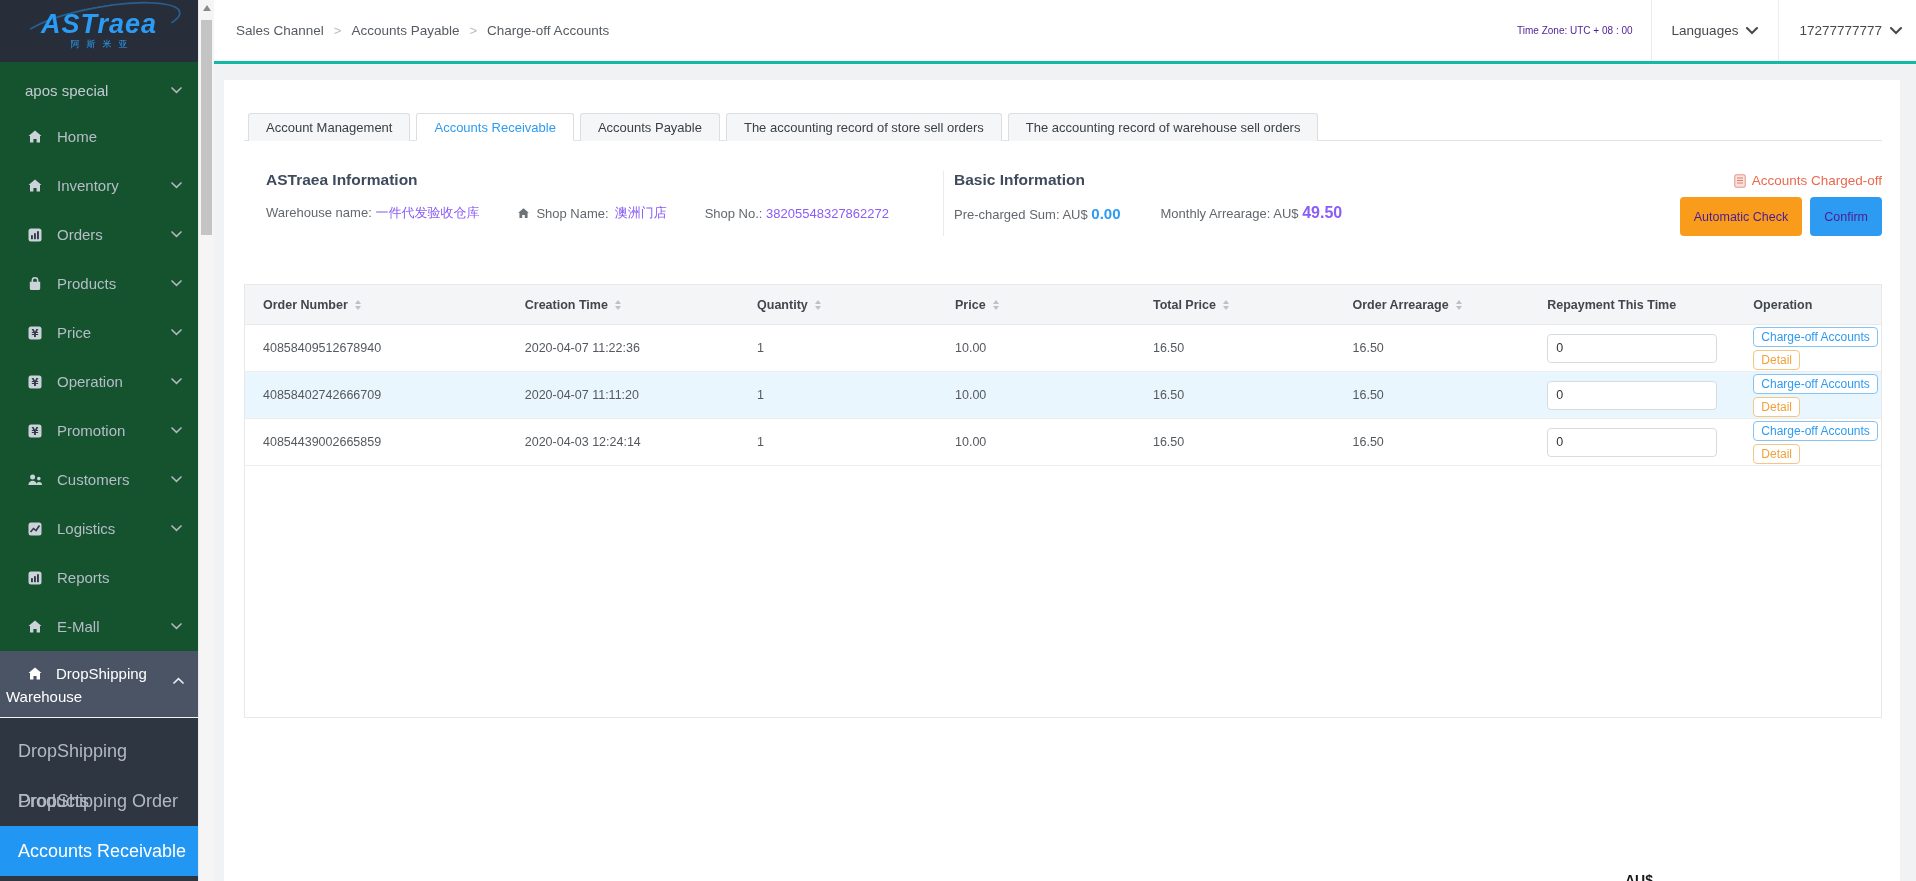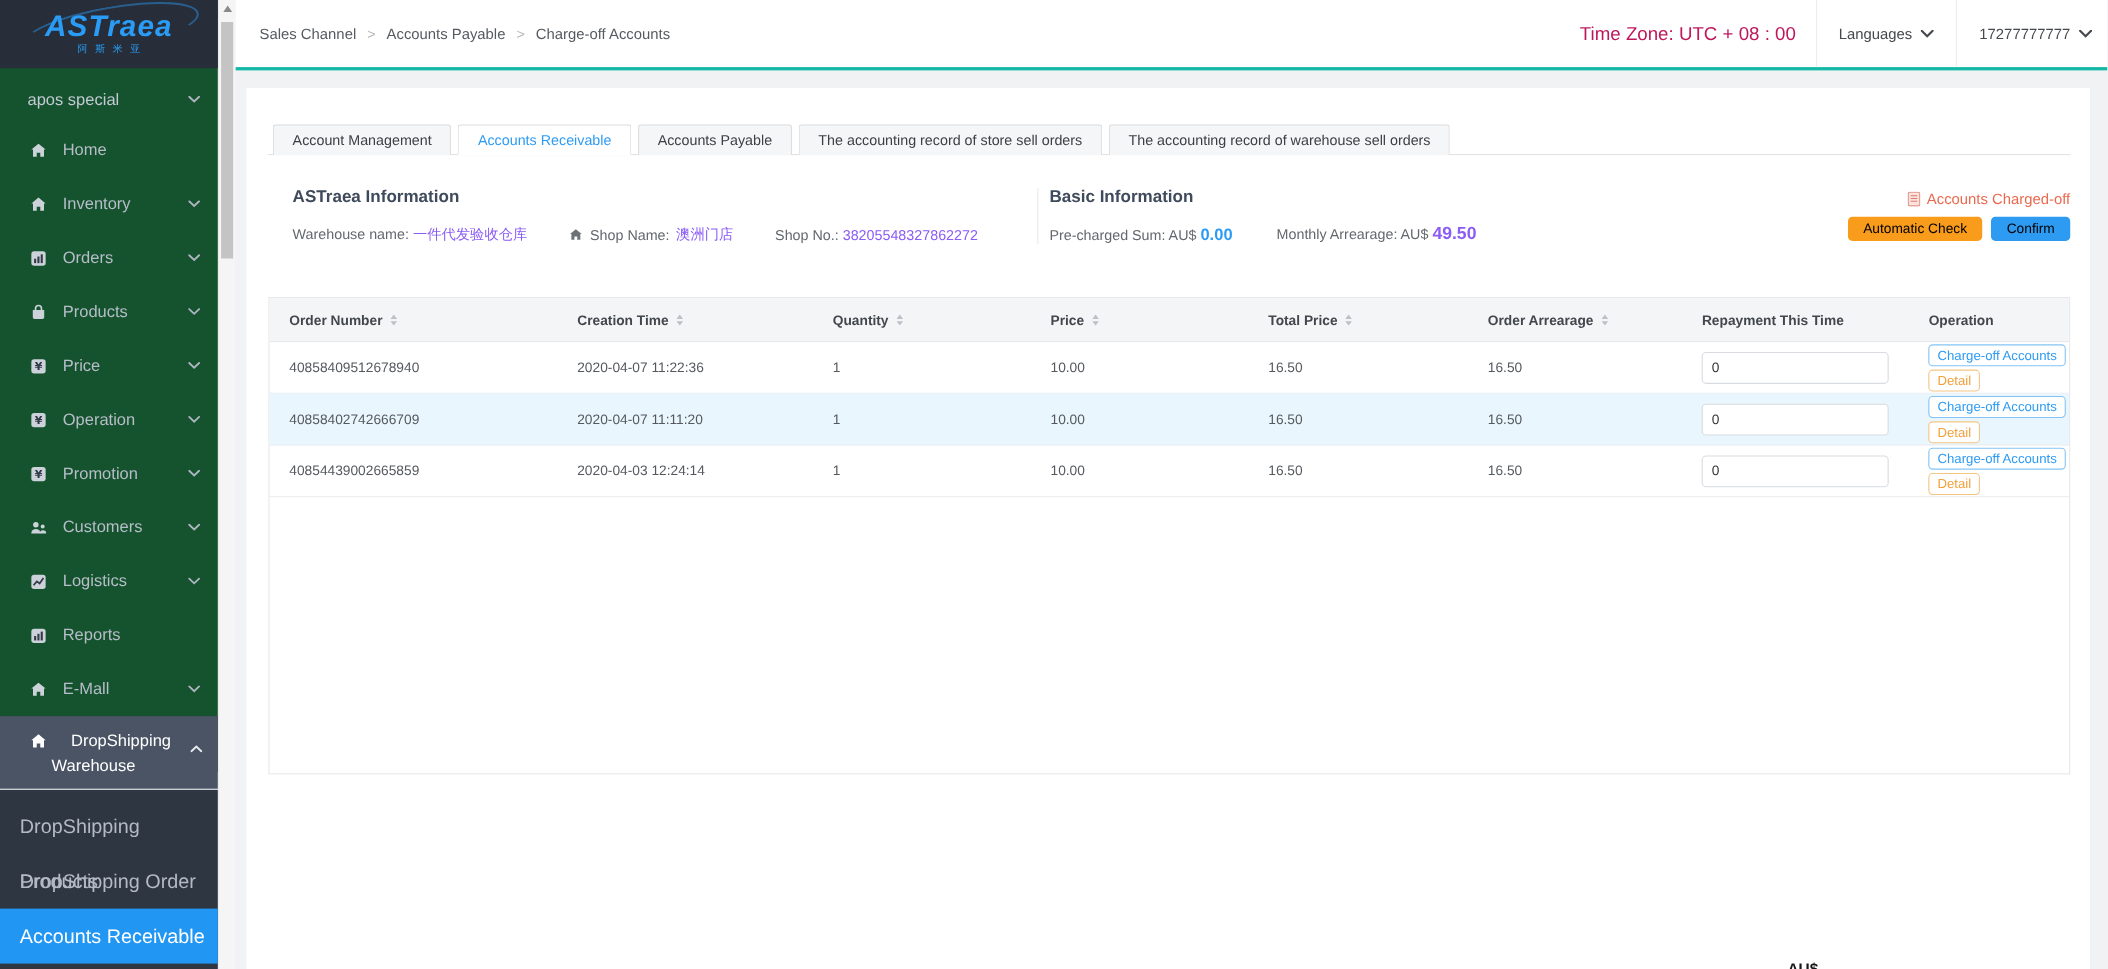--- a/index.html
+++ b/index.html
@@ -9,21 +9,21 @@
 
   
   .sidebar { position:absolute; left:0; top:0; width:198px; height:702px; background:#14532d; z-index:3; }
   .logo-block { position:relative; width:198px; height:62px; background:#272e3a; display:flex; flex-direction:column; align-items:center; justify-content:center; overflow:hidden; }
   .brand { font-style:italic; font-weight:bold; font-size:27px; color:#2b9cf5; letter-spacing:1px; line-height:26px; }
   .brand-sub { font-size:9px; color:#2b9cf5; letter-spacing:7px; margin-top:1px; padding-left:7px; }
   .logo-block::after { content:''; position:absolute; left:20px; top:6px; width:158px; height:36px; border:2px solid rgba(43,156,245,.45); border-radius:50%; border-left-color:transparent; border-bottom-color:transparent; transform:rotate(-10deg); pointer-events:none; }
   .account-row { position:absolute; top:70px; left:0; width:198px; height:40px; display:flex; align-items:center; padding:0 16px 0 25px; color:#c3cad4; font-size:15px; }
   .account-row .chev { margin-left:auto; }
   .menu { position:absolute; top:112px; left:0; width:198px; }
-  .mi { position:relative; height:49px; display:flex; align-items:center; padding:0 16px 0 27px; color:#b6bdc9; font-size:15px; cursor:pointer;text-align:center; }
+  .mi { position:relative; height:49px; display:flex; align-items:center; padding:0 16px 0 27px; color:#b6bdc9; font-size:15px; cursor:pointer; }
   .mi-icon { width:16px; height:16px; display:inline-flex; margin-right:14px; flex:none; }
   .mi .chev { margin-left:auto; }
   .mi.dsw { height:66px; background:#4b5464; color:#fff; display:block; padding:11px 30px 0 6px; }
   .dsw-label { display:block; width:158px; text-indent:50px; line-height:23px; font-size:15px; }
   .dsw-icon { position:absolute; left:27px; top:15px; width:16px; height:16px; }
   .dsw-chev { position:absolute; right:14px; top:26px; }
   .submenu { position:absolute; top:718px; left:0; width:198px; height:163px; background:#2e3642; padding-top:8px; }
   .smi { height:50px; line-height:50px; padding-left:18px; color:#b3bac4; font-size:18px; cursor:pointer; }
   .smi.active { background:#2196f3; color:#fff; }
   .chev { display:inline-flex; color:#aeb5c0; }
@@ -32,21 +32,21 @@
   
   .vscroll { position:absolute; left:198px; top:0; width:16px; height:881px; background:#f5f5f5; border-left:1px solid #e9e9e9; z-index:2; }
   .vscroll-arrow { position:absolute; left:4px; top:5px; width:0; height:0; border-left:4px solid transparent; border-right:4px solid transparent; border-bottom:6px solid #8a8a8a; cursor:pointer; }
   .vscroll-thumb { position:absolute; left:2px; top:20px; width:11px; height:215px; background:#c4c4c4; cursor:pointer; }
 
   
   .topbar { position:absolute; left:214px; top:0; width:1702px; height:64px; background:#fff; border-bottom:3px solid #14b8a6; display:flex; align-items:stretch; z-index:1; }
   .breadcrumb { display:flex; align-items:center; gap:10px; padding-left:22px; font-size:13.5px; color:#565b61; }
   .crumb-sep { color:#b6babf; font-size:13px; }
   .topbar-right { margin-left:auto; display:flex; align-items:stretch; }
-  .tz { display:flex; align-items:center; color:#be185d; font-size:17px; padding-right:18px; }
+  .tz { display:flex; align-items:center; color:#4c1d95; font-size:10px; padding-right:18px; }
   .tb-block { display:flex; align-items:center; gap:8px; border-left:1px solid #ececec; padding:0 20px; font-size:13.5px; color:#45484d; cursor:pointer; }
   .tb-block .chev { color:#45484d; }
   .tb-block:last-child { padding-right:14px; }
 
   
   .main { position:absolute; left:214px; top:64px; width:1702px; height:817px; background:#f1f2f4; }
   .panel { position:absolute; left:10px; top:16px; width:1676px; height:801px; background:#fff; padding:0 18px 0 20px; }
 
   
   .tabs { display:flex; gap:6px; margin-top:33px; border-bottom:1px solid #e2e3e5; padding-left:4px; }
@@ -60,21 +60,21 @@
   .gi-vals { display:flex; align-items:center; gap:38px; font-size:13px; color:#63686e; white-space:nowrap; }
   .pair .val { color:#8b5cf6; }
   .shop-pair { display:inline-flex; align-items:center; gap:6px; }
   .bi { flex:1; border-left:1px solid #e9eaec; padding-left:10px; display:flex; justify-content:space-between; }
   .bi-vals { display:flex; align-items:center; gap:40px; font-size:13px; color:#63686e; white-space:nowrap; }
   .v-blue { color:#2e9bf2; font-weight:bold; font-size:15px; }
   .v-red { color:#8b5cf6; font-weight:bold; font-size:16px; }
   .bi-right { display:flex; flex-direction:column; align-items:flex-end; gap:9px; padding-top:2px; }
   .charged-off { display:inline-flex; align-items:center; gap:6px; color:#e96a4e; font-size:13.5px; cursor:pointer; }
   .bi-buttons { display:flex; gap:8px; }
-  .btn { height:22px; padding:0 14px; border:none; border-radius:4px; color:#000000; font-size:12.5px; font-family:inherit; cursor:pointer; }
+  .btn { height:39px; padding:0 14px; border:none; border-radius:4px; color:#4c1d95; font-size:12.5px; font-family:inherit; cursor:pointer; }
   .btn.orange { background:#f99c1c; }
   .btn.blue { background:#2e9bf2; }
 
   
   .dtable { margin-top:48px; border:1px solid #e6e8eb; min-height:434px; background:#fff; }
   .thead { display:flex; align-items:center; height:40px; background:#f4f5f7; border-bottom:1px solid #e7e9ec; font-size:12.5px; font-weight:bold; color:#42474d; }
   .thead > div, .trow > div { padding-left:18px; }
   .hcell { display:flex; align-items:center; }
   .c1{width:16%} .c2{width:14.2%} .c3{width:12.1%} .c4{width:12.1%} .c5{width:12.2%} .c6{width:11.9%} .c7{width:12.6%} .c8{flex:1}
   .sort { display:inline-flex; flex-direction:column; gap:2px; margin-left:7px; }

